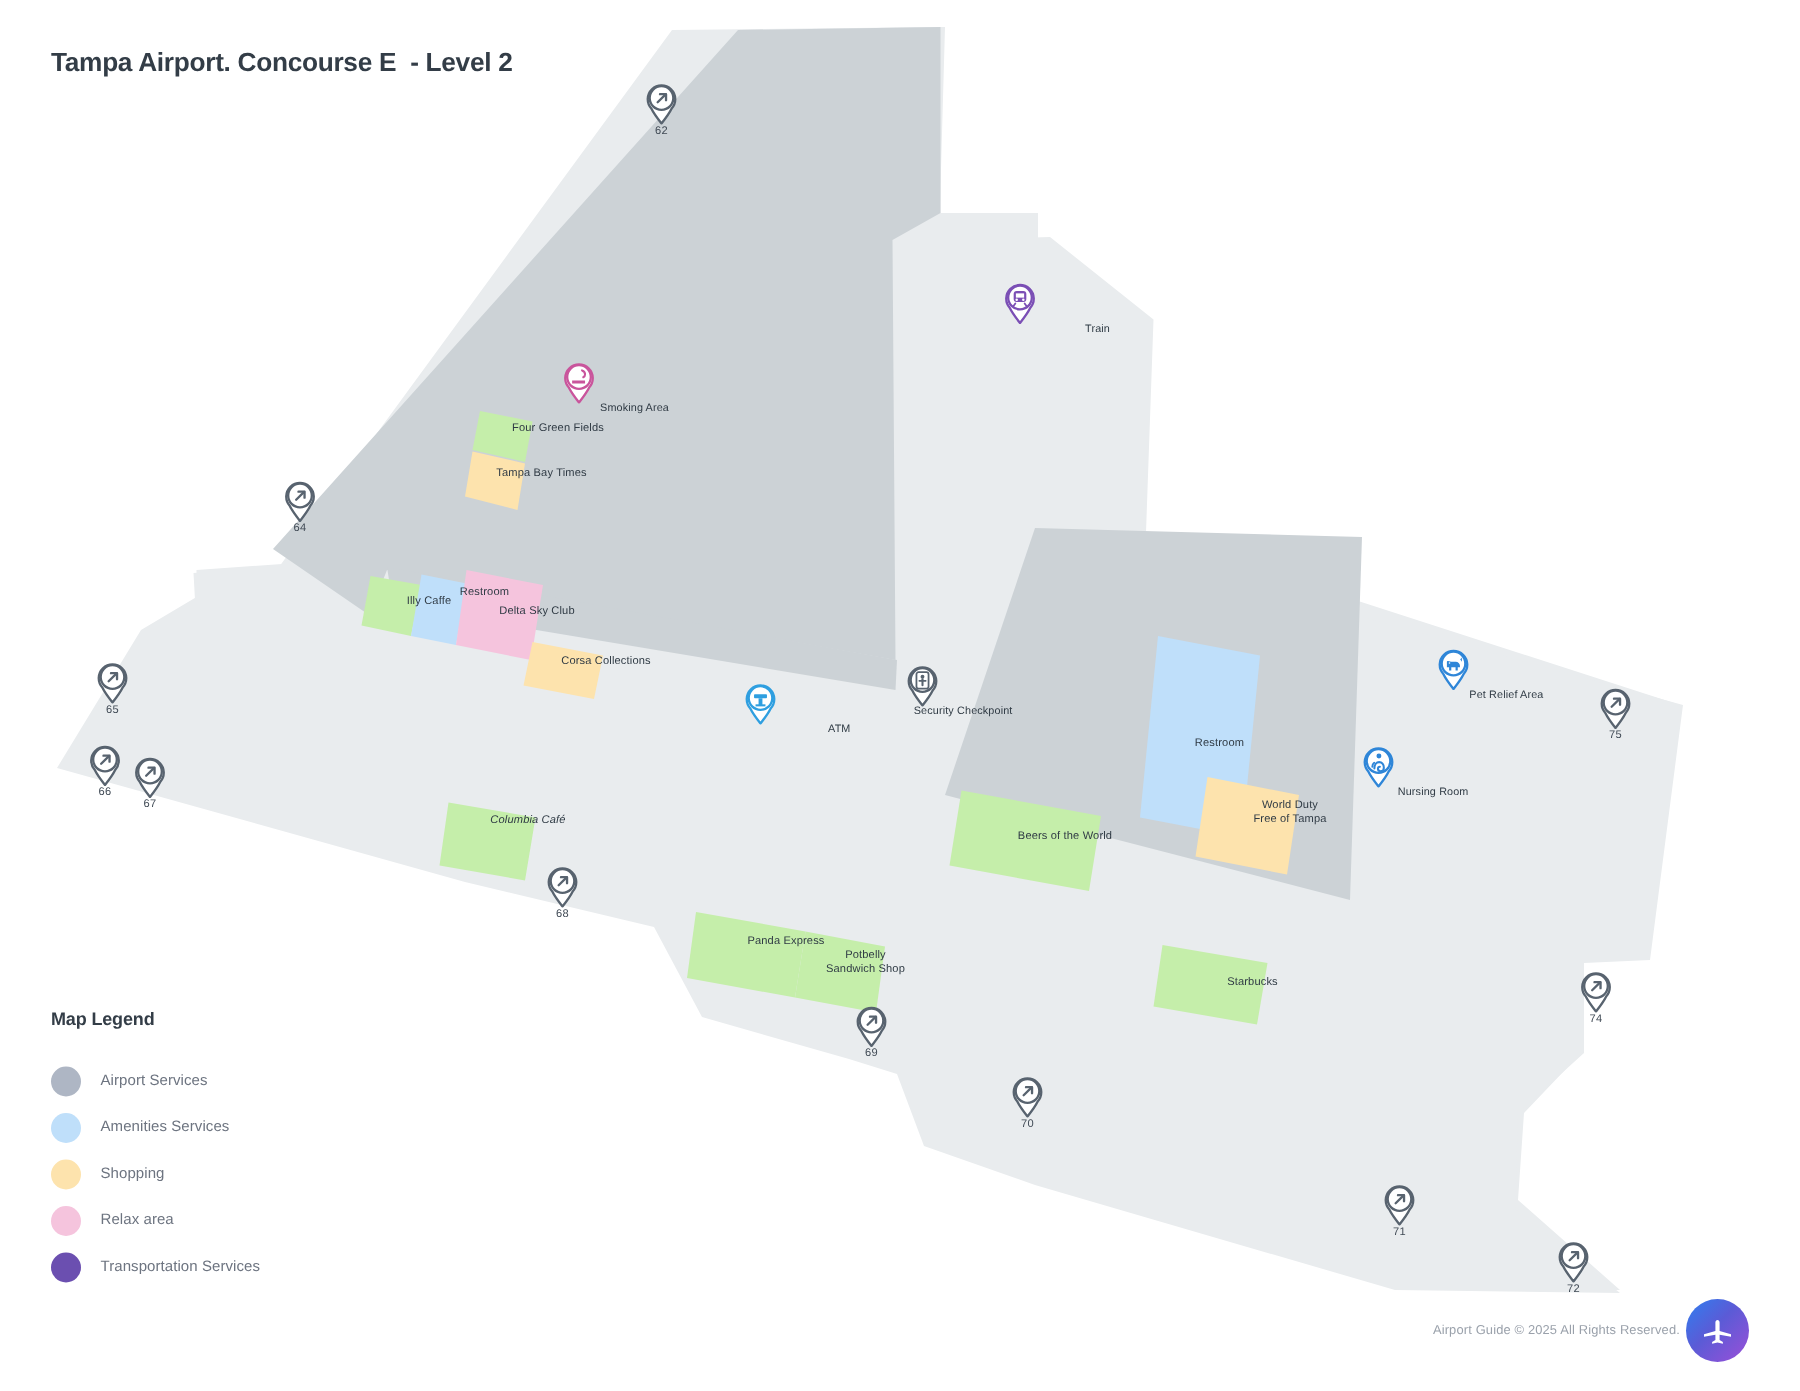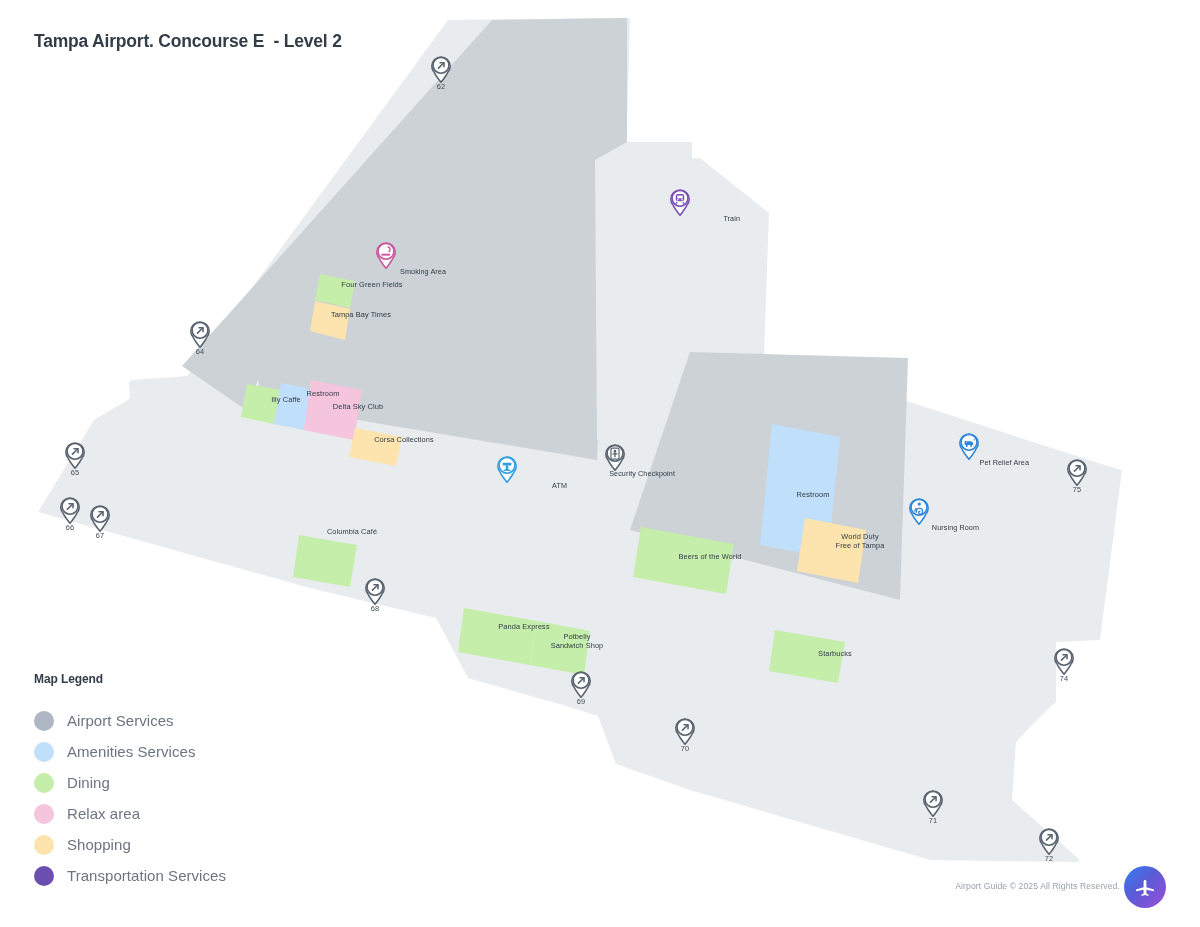--- a/index.html
+++ b/index.html
@@ -119,21 +119,21 @@
     height: 31px;
   }
   .legend-dot {
     width: 20px;
     height: 20px;
     border-radius: 50%;
     flex: 0 0 20px;
   }
   .legend-text {
     margin-left: 13px;
-    font-size: 15px;
+    font-size: 10px;
     color: #6d7480;
     letter-spacing: 0.05px;
   }
 
   
   #footer-text {
     position: absolute;
     right: 80px;
     top: 881px;
     font-size: 8.6px;
@@ -193,21 +193,21 @@
     </g>
   </svg>
 
   <div id="unit-labels">
       <div class="unit-label" style="left: 348px; top: 285px;">Four Green Fields</div>
       <div class="unit-label" style="left: 337px; top: 315px;">Tampa Bay Times</div>
       <div class="unit-label" style="left: 262px; top: 400px;">Illy Caffe</div>
       <div class="unit-label" style="left: 299px; top: 394px;">Restroom</div>
       <div class="unit-label" style="left: 334px; top: 407px;">Delta Sky Club</div>
       <div class="unit-label" style="left: 380px; top: 440px;">Corsa Collections</div>
-      <div class="unit-label" style="left: 328px; top: 532px;">Columbia Café</div>
+      <div class="unit-label" style="left: 328px; top: 546px; font-style: italic;">Columbia Café</div>
       <div class="unit-label" style="left: 500px; top: 627px;">Panda Express</div>
       <div class="unit-label" style="left: 553px; top: 641px;">Potbelly
 Sandwich Shop</div>
       <div class="unit-label" style="left: 686px; top: 557px;">Beers of the World</div>
       <div class="unit-label" style="left: 789px; top: 495px;">Restroom</div>
       <div class="unit-label" style="left: 836px; top: 541px;">World Duty
 Free of Tampa</div>
       <div class="unit-label" style="left: 811px; top: 654px;">Starbucks</div>
     </div>
 
@@ -338,30 +338,26 @@
     <div id="legend-items">
         <div class="legend-item">
           <span class="legend-dot" style="background: rgb(174, 182, 196);"></span>
           <span class="legend-text">Airport Services</span>
         </div>
         <div class="legend-item">
           <span class="legend-dot" style="background: rgb(191, 223, 250);"></span>
           <span class="legend-text">Amenities Services</span>
         </div>
         <div class="legend-item">
-          <span class="legend-dot" style="background: rgb(197, 238, 170);"></span>
-          <span class="legend-text">Dining</span>
+          <span class="legend-dot" style="background: rgb(253, 227, 173);"></span>
+          <span class="legend-text">Shopping</span>
         </div>
         <div class="legend-item">
           <span class="legend-dot" style="background: rgb(245, 196, 221);"></span>
           <span class="legend-text">Relax area</span>
-        </div>
-        <div class="legend-item">
-          <span class="legend-dot" style="background: rgb(253, 227, 173);"></span>
-          <span class="legend-text">Shopping</span>
         </div>
         <div class="legend-item">
           <span class="legend-dot" style="background: rgb(107, 79, 176);"></span>
           <span class="legend-text">Transportation Services</span>
         </div>
       </div>
   </div>
 
   <div id="footer-text">Airport Guide © 2025 All Rights Reserved.</div>
   <div id="brand-logo">

